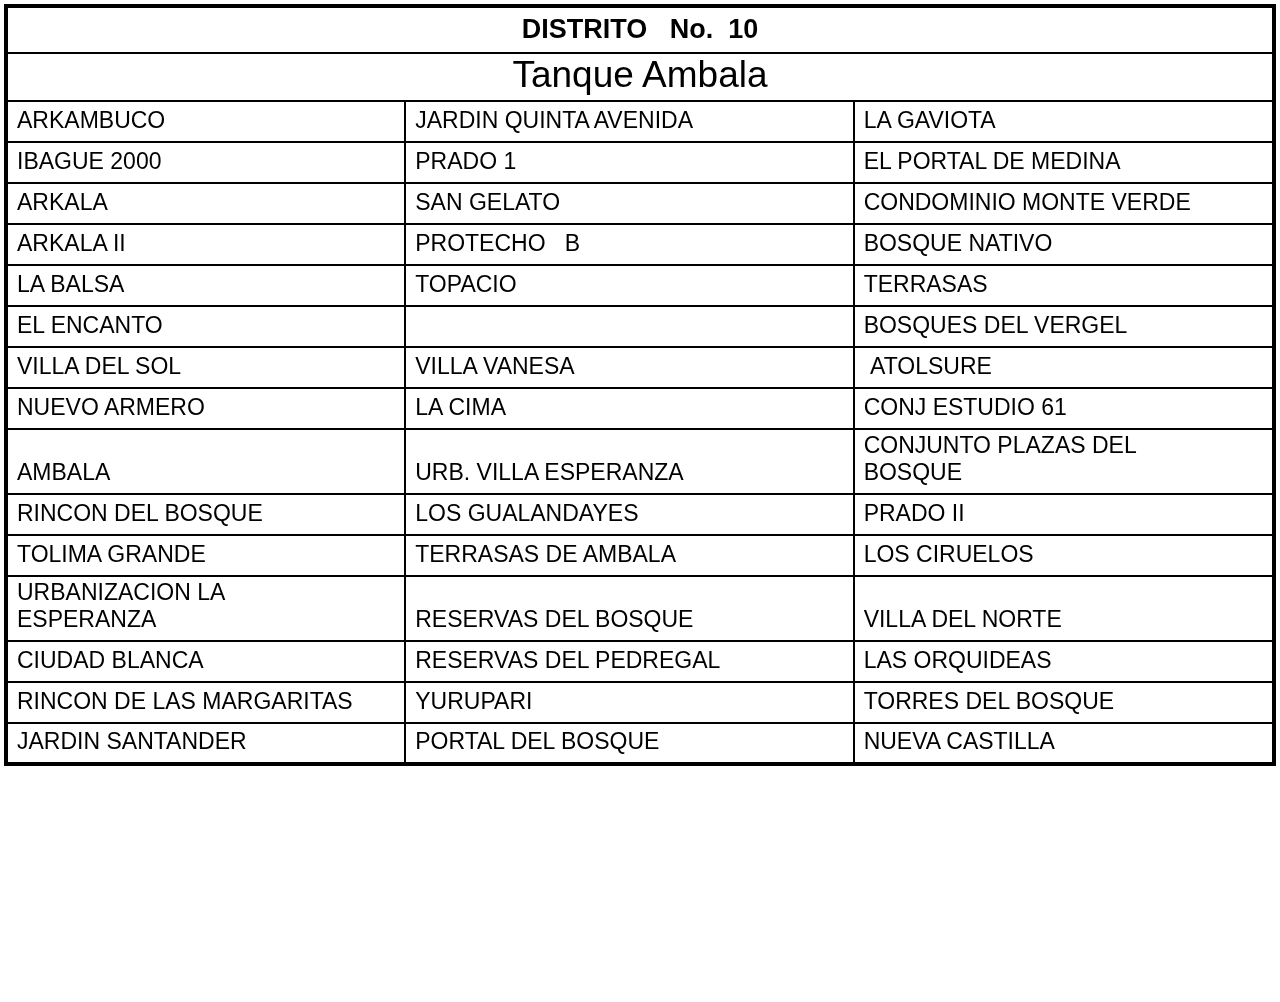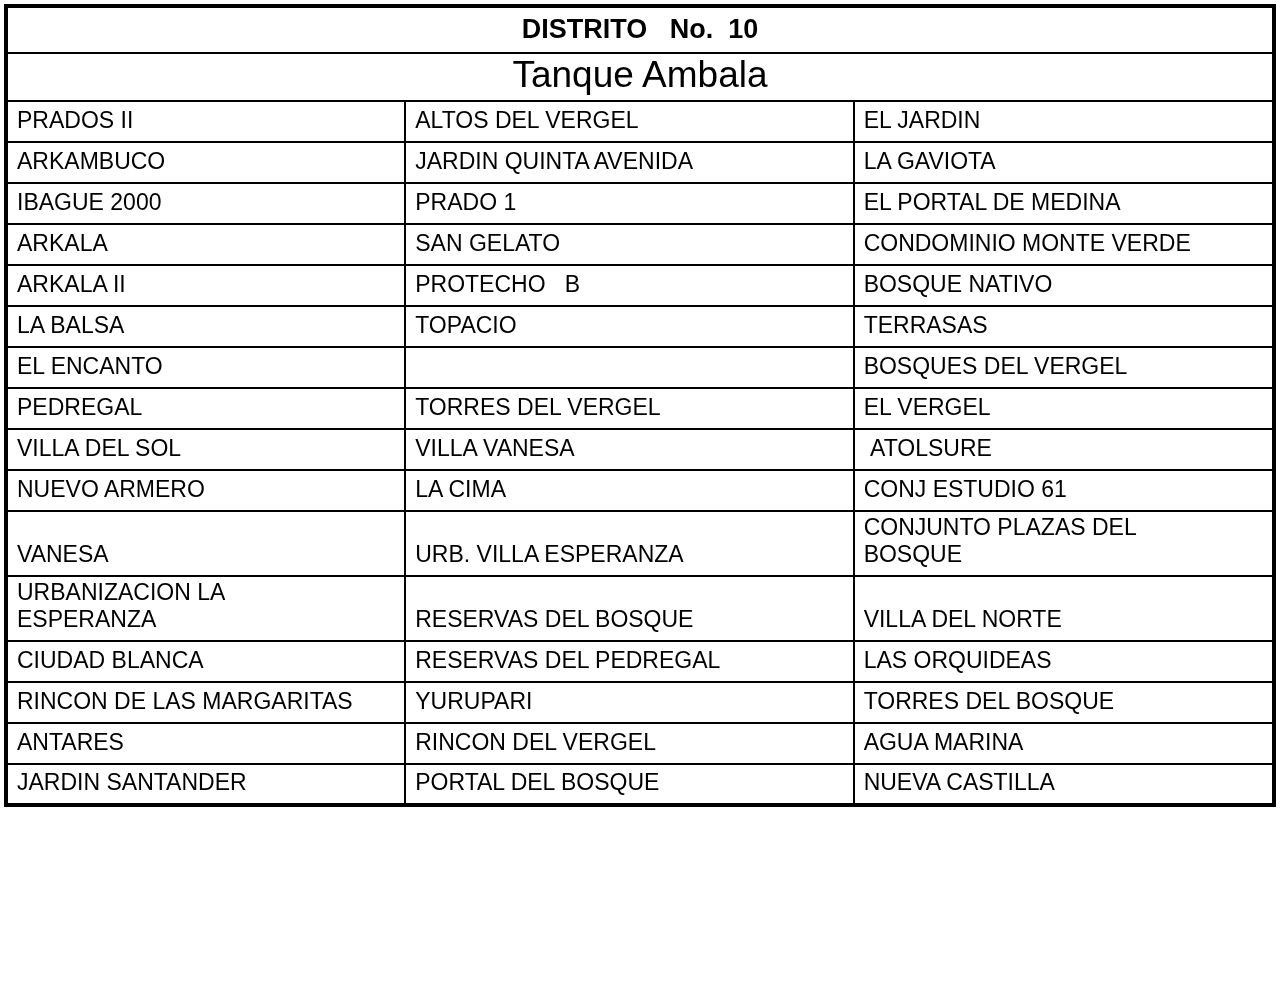--- a/index.html
+++ b/index.html
@@ -72,25 +72,20 @@
     <thead>
       <tr>
         <th class="title-cell" colspan="3">DISTRITO   No.  10</th>
       </tr>
       <tr>
         <th class="subtitle-cell" colspan="3">Tanque Ambala</th>
       </tr>
     </thead>
     <tbody>
 
-    <tr class="row-normal">
-          <td class="neighborhood-cell">PRADOS II</td>
-          <td class="neighborhood-cell">ALTOS DEL VERGEL</td>
-          <td class="neighborhood-cell">EL JARDIN</td>
-        </tr>
         <tr class="row-normal">
           <td class="neighborhood-cell">ARKAMBUCO</td>
           <td class="neighborhood-cell">JARDIN QUINTA AVENIDA</td>
           <td class="neighborhood-cell">LA GAVIOTA</td>
         </tr>
         <tr class="row-normal">
           <td class="neighborhood-cell">IBAGUE 2000</td>
           <td class="neighborhood-cell">PRADO 1</td>
           <td class="neighborhood-cell">EL PORTAL DE MEDINA</td>
         </tr>
@@ -108,61 +103,61 @@
           <td class="neighborhood-cell">LA BALSA</td>
           <td class="neighborhood-cell">TOPACIO</td>
           <td class="neighborhood-cell">TERRASAS</td>
         </tr>
         <tr class="row-normal">
           <td class="neighborhood-cell">EL ENCANTO</td>
           <td class="neighborhood-cell"></td>
           <td class="neighborhood-cell">BOSQUES DEL VERGEL</td>
         </tr>
         <tr class="row-normal">
-          <td class="neighborhood-cell">PEDREGAL</td>
-          <td class="neighborhood-cell">TORRES DEL VERGEL</td>
-          <td class="neighborhood-cell">EL VERGEL</td>
-        </tr>
-        <tr class="row-normal">
           <td class="neighborhood-cell">VILLA DEL SOL</td>
           <td class="neighborhood-cell">VILLA VANESA</td>
           <td class="neighborhood-cell"> ATOLSURE</td>
         </tr>
         <tr class="row-normal">
           <td class="neighborhood-cell">NUEVO ARMERO</td>
           <td class="neighborhood-cell">LA CIMA</td>
           <td class="neighborhood-cell">CONJ ESTUDIO 61</td>
         </tr>
         <tr class="row-tall-a">
-          <td class="neighborhood-cell">VANESA</td>
+          <td class="neighborhood-cell">AMBALA</td>
           <td class="neighborhood-cell">URB. VILLA ESPERANZA</td>
           <td class="neighborhood-cell">CONJUNTO PLAZAS DEL
 BOSQUE</td>
+        </tr>
+        <tr class="row-normal">
+          <td class="neighborhood-cell">RINCON DEL BOSQUE</td>
+          <td class="neighborhood-cell">LOS GUALANDAYES</td>
+          <td class="neighborhood-cell">PRADO II</td>
+        </tr>
+        <tr class="row-normal">
+          <td class="neighborhood-cell">TOLIMA GRANDE</td>
+          <td class="neighborhood-cell">TERRASAS DE AMBALA</td>
+          <td class="neighborhood-cell">LOS CIRUELOS</td>
         </tr>
         <tr class="row-tall-b">
           <td class="neighborhood-cell">URBANIZACION LA
 ESPERANZA</td>
           <td class="neighborhood-cell">RESERVAS DEL BOSQUE</td>
           <td class="neighborhood-cell">VILLA DEL NORTE</td>
         </tr>
         <tr class="row-normal">
           <td class="neighborhood-cell">CIUDAD BLANCA</td>
           <td class="neighborhood-cell">RESERVAS DEL PEDREGAL</td>
           <td class="neighborhood-cell">LAS ORQUIDEAS</td>
         </tr>
         <tr class="row-normal">
           <td class="neighborhood-cell">RINCON DE LAS MARGARITAS</td>
           <td class="neighborhood-cell">YURUPARI</td>
           <td class="neighborhood-cell">TORRES DEL BOSQUE</td>
         </tr>
         <tr class="row-normal">
-          <td class="neighborhood-cell">ANTARES</td>
-          <td class="neighborhood-cell">RINCON DEL VERGEL</td>
-          <td class="neighborhood-cell">AGUA MARINA</td>
-        </tr>
-        <tr class="row-normal">
           <td class="neighborhood-cell">JARDIN SANTANDER</td>
           <td class="neighborhood-cell">PORTAL DEL BOSQUE</td>
           <td class="neighborhood-cell">NUEVA CASTILLA</td>
         </tr>
       </tbody>
   </table>
 </div>
 
 </body></html>

